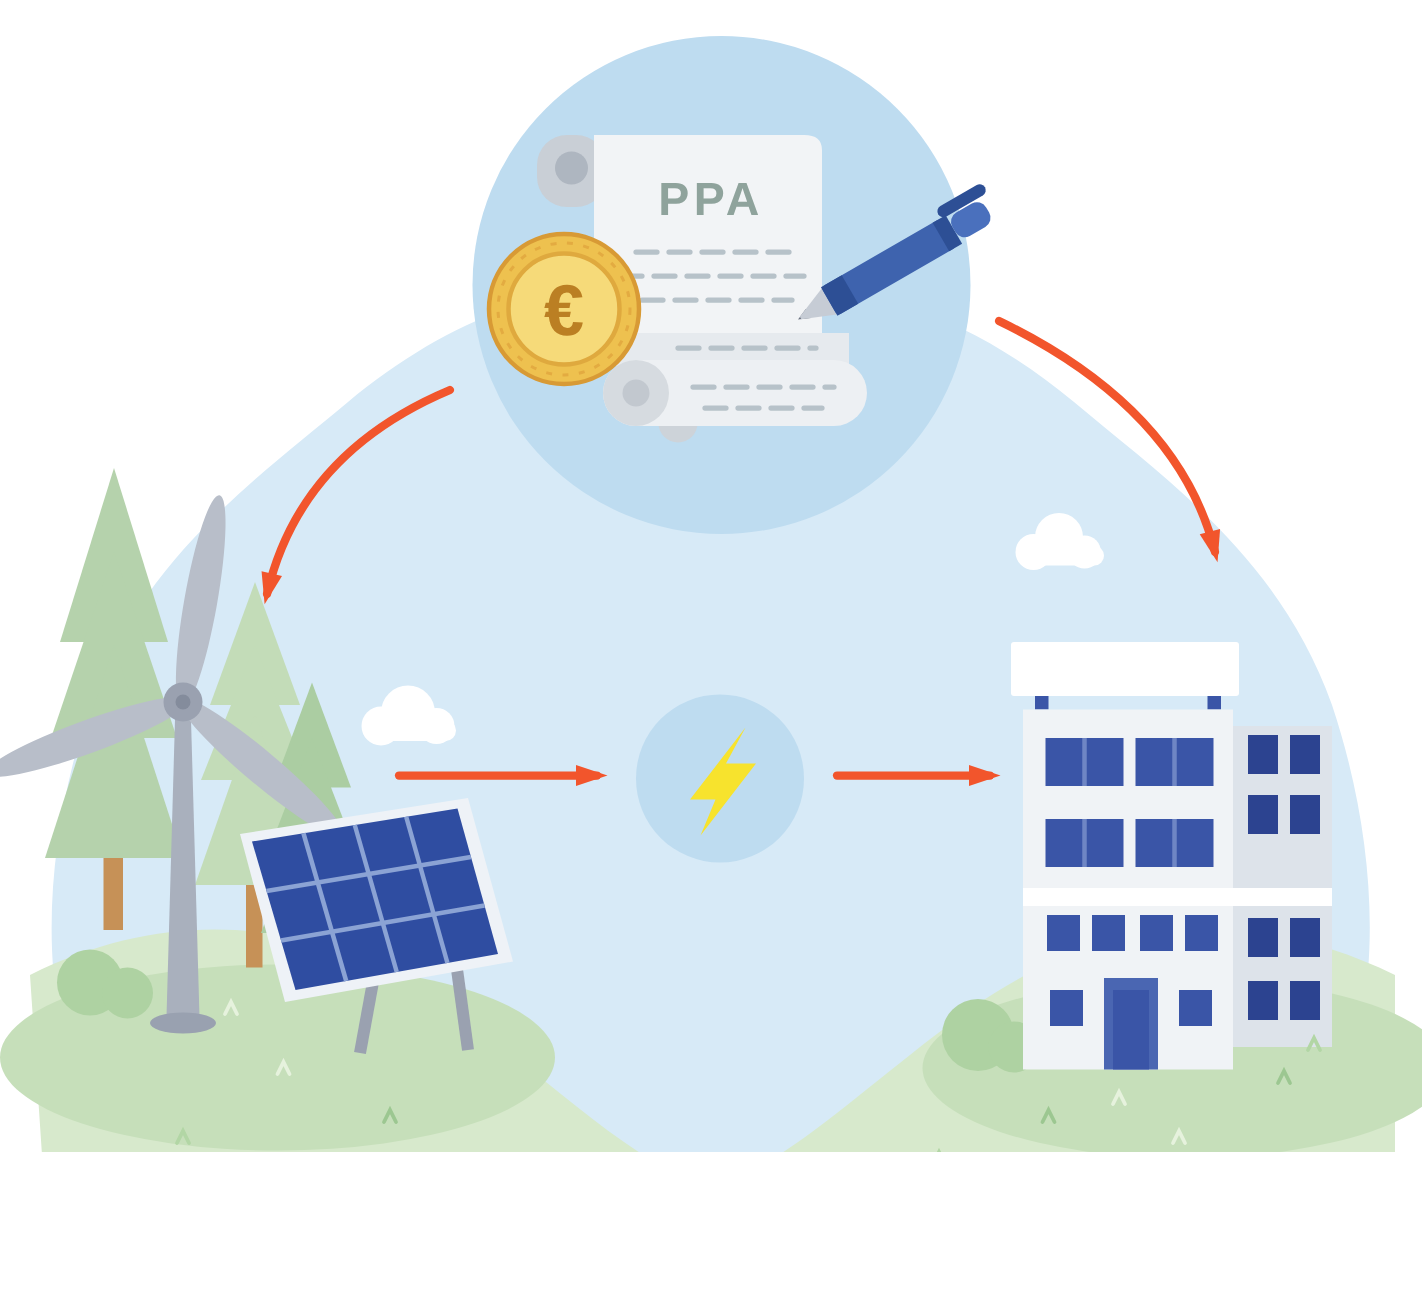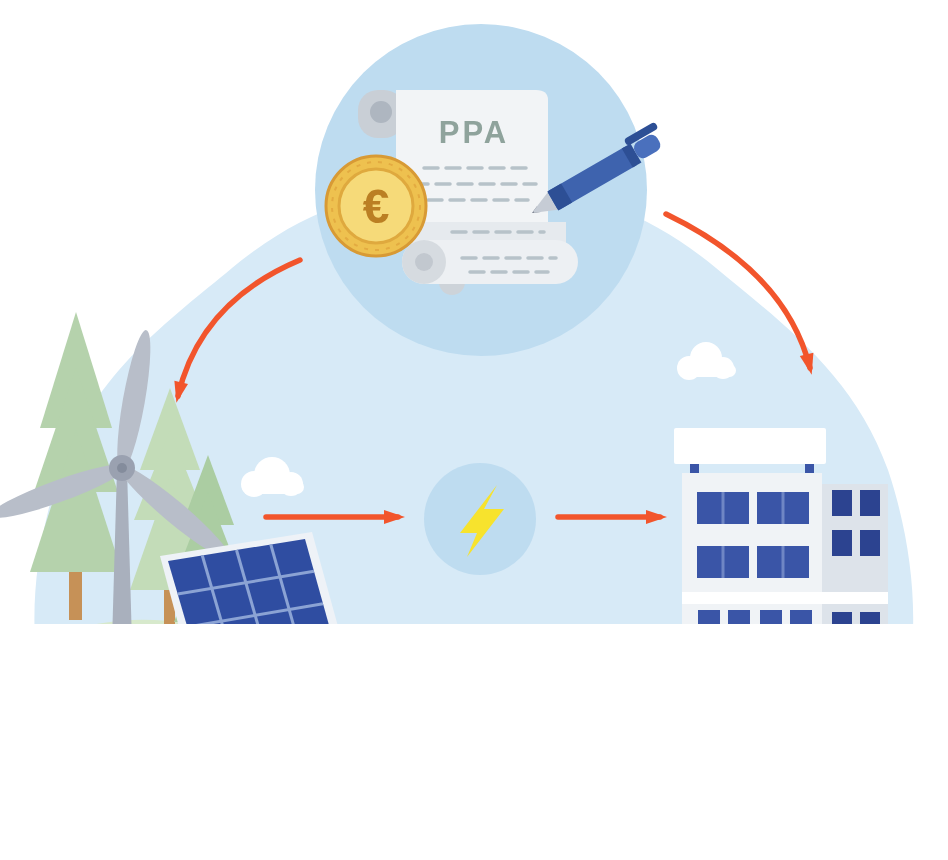--- a/index.html
+++ b/index.html
@@ -1,17 +1,17 @@
 <!DOCTYPE html>
 <html style="--arrow: #f2552c; --sky: #d7eaf7; --circle: #bedcf0; --grass: #d7e9cc; --mound: #c6dfba; --bolt: #f7e32d; --coin_gold: #eec14f; --coin_inner: #f6da79; --euro_text: #bb7f23; --ppa_text: #8fa39c; --pen_blue: #3e63ae; --pen_dark: #2d4f95; --window_blue: #3a55a7; --window_dark: #2c4390; --panel_blue: #2f4da1;"><head>
 <meta charset="utf-8">
 <style>
   html,body{margin:0;padding:0;background:#ffffff;}
   body{display:flex;justify-content:center;}
-  .stage{width:948px;height:624px;position:relative;overflow:hidden;}
+  .stage{width:948px;height:768px;position:relative;overflow:hidden;}
   svg{display:block;}
   text{font-family:"Liberation Sans", sans-serif;}
 
   
   .c-sky{fill:var(--sky,#d7eaf7);}
   .c-circle{fill:var(--circle,#bedcf0);}
   .c-grass{fill:var(--grass,#d7e9cc);}
   .c-mound{fill:var(--mound,#c6dfba);}
   .c-arrow{fill:none;stroke:var(--arrow,#f2552c);stroke-width:5.5;stroke-linecap:round;}
   .c-arrowhead{fill:var(--arrow,#f2552c);}

